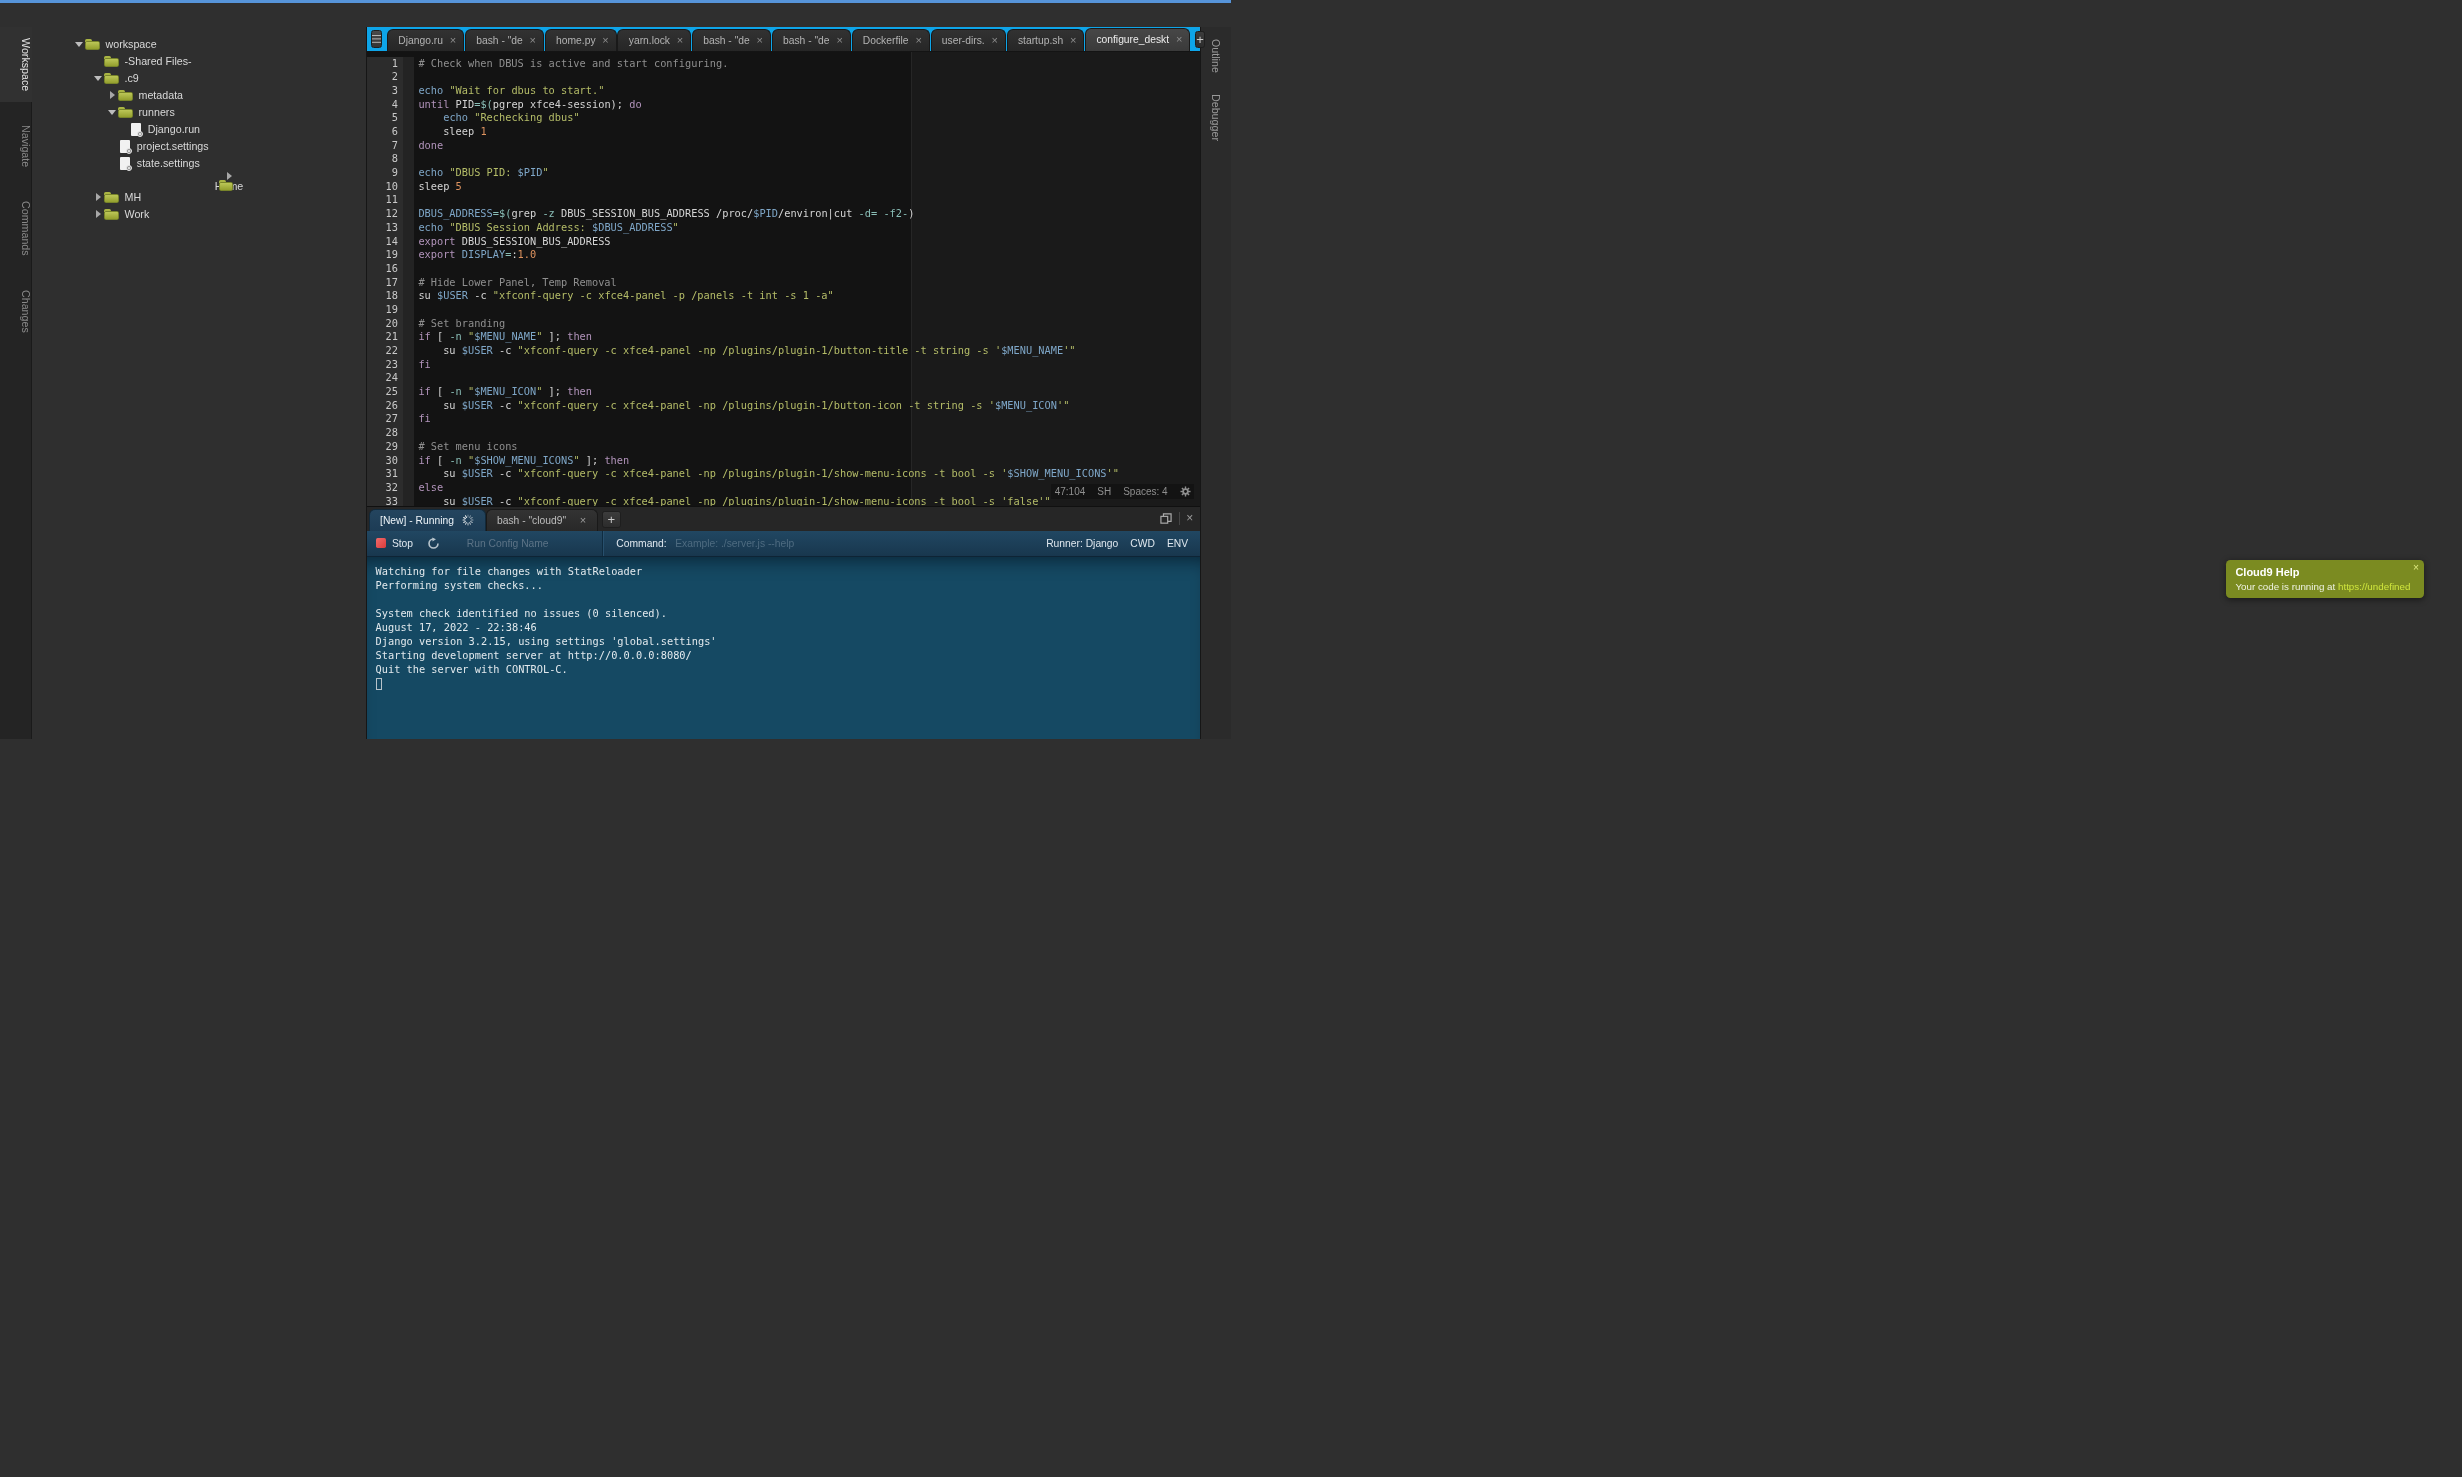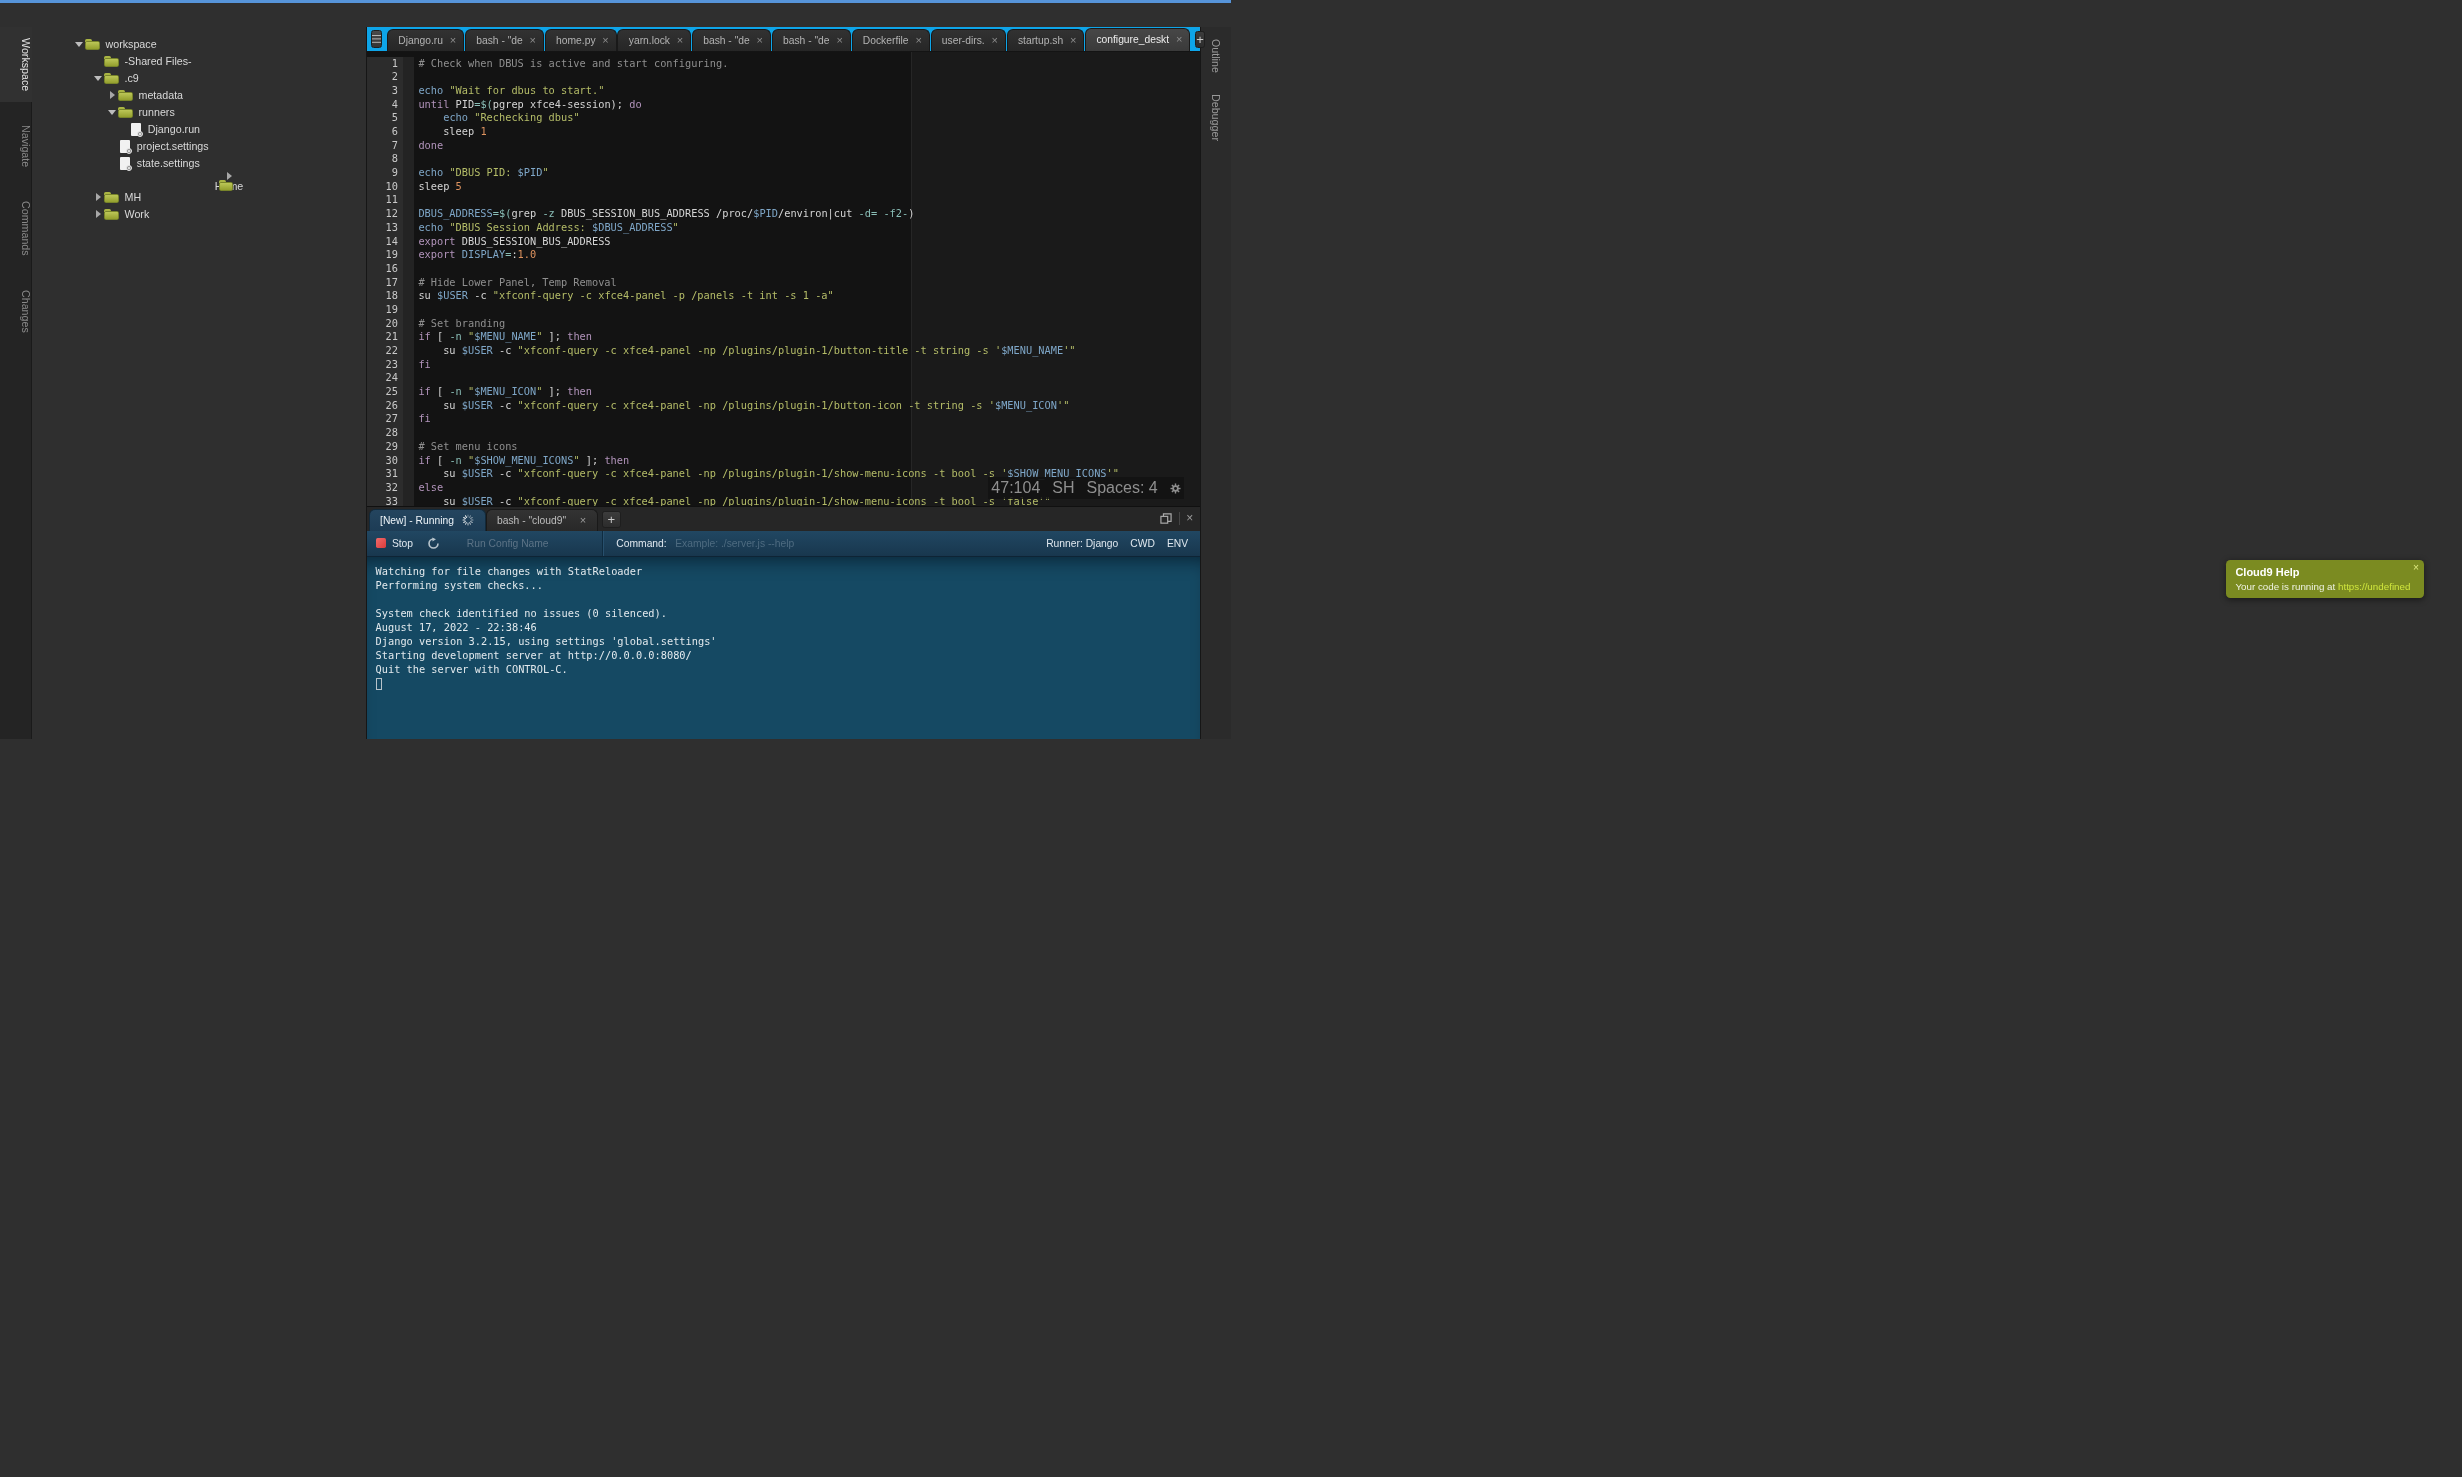--- a/index.html
+++ b/index.html
@@ -72,22 +72,22 @@
     border-radius:2.6px; color:#c9c9c9; font-size:13px; display:flex; align-items:center; justify-content:center; }
   .editor { position:relative; flex:1; background:#131313; overflow:hidden; }
   .after-margin { position:absolute; top:0; bottom:0; left:544px; right:0; background:#1a1a1a; border-left:0.9px solid #262626; }
   .code { position:absolute; left:0; top:0; right:0; padding-top:5.1px; font-family:"DejaVu Sans Mono", monospace; font-size:10.3px; }
   .crow { height:13.7px; display:flex; white-space:pre; }
   .gnum { width:36px; background:#2c2c2c; color:#c9c9c9; text-align:right; padding-right:5.1px; flex:none; }
   .gfold { width:11px; background:#232323; flex:none; }
   .ctext { padding-left:4.3px; color:#d4d4d4; }
   .sc { color:#8f8f8f; }  .sk { color:#b294bb; }  .sf { color:#7ea6c7; }
   .ss { color:#b5bd68; }  .st { color:#8abeb7; }  .sn { color:#de935f; }  .sp { color:#d4d4d4; }
-  .statusbar { position:absolute; right:16px; bottom:6.8px; display:flex; align-items:center; gap:12px;
-    color:#8f8f8f; font-size:16px; background:rgba(19,19,19,.85); padding:1.7px 3.4px; }
+  .statusbar { position:absolute; right:6px; bottom:6.8px; display:flex; align-items:center; gap:12px;
+    color:#8f8f8f; font-size:10px; background:rgba(19,19,19,.85); padding:1.7px 3.4px; }
 
   
   .console { position:relative; height:233px; display:flex; flex-direction:column; border-top:1.7px solid #101010; }
   .ctabbar { height:24px; background:#262626; display:flex; align-items:flex-end; padding-left:1.7px; position:relative; }
   .ctab { height:22px; display:flex; align-items:center; border-radius:6px 6px 0 0; padding:0 10.3px; font-size:10.3px;
     background:linear-gradient(#333,#282828); border:0.9px solid #191919; border-bottom:none; color:#bdbdbd; white-space:nowrap; }
   .ctab.active { background:linear-gradient(#24455f,#1d3c55); color:#eef4f9; border-color:#12293a; }
   .ctab .x { color:#9a9a9a; margin-left:13.7px; font-size:11px; }
   .ctab .spin { margin-left:8.5px; display:flex; }
   .cright { position:absolute; right:6.8px; top:4.3px; display:flex; align-items:center; gap:6.8px; height:15.4px; }

